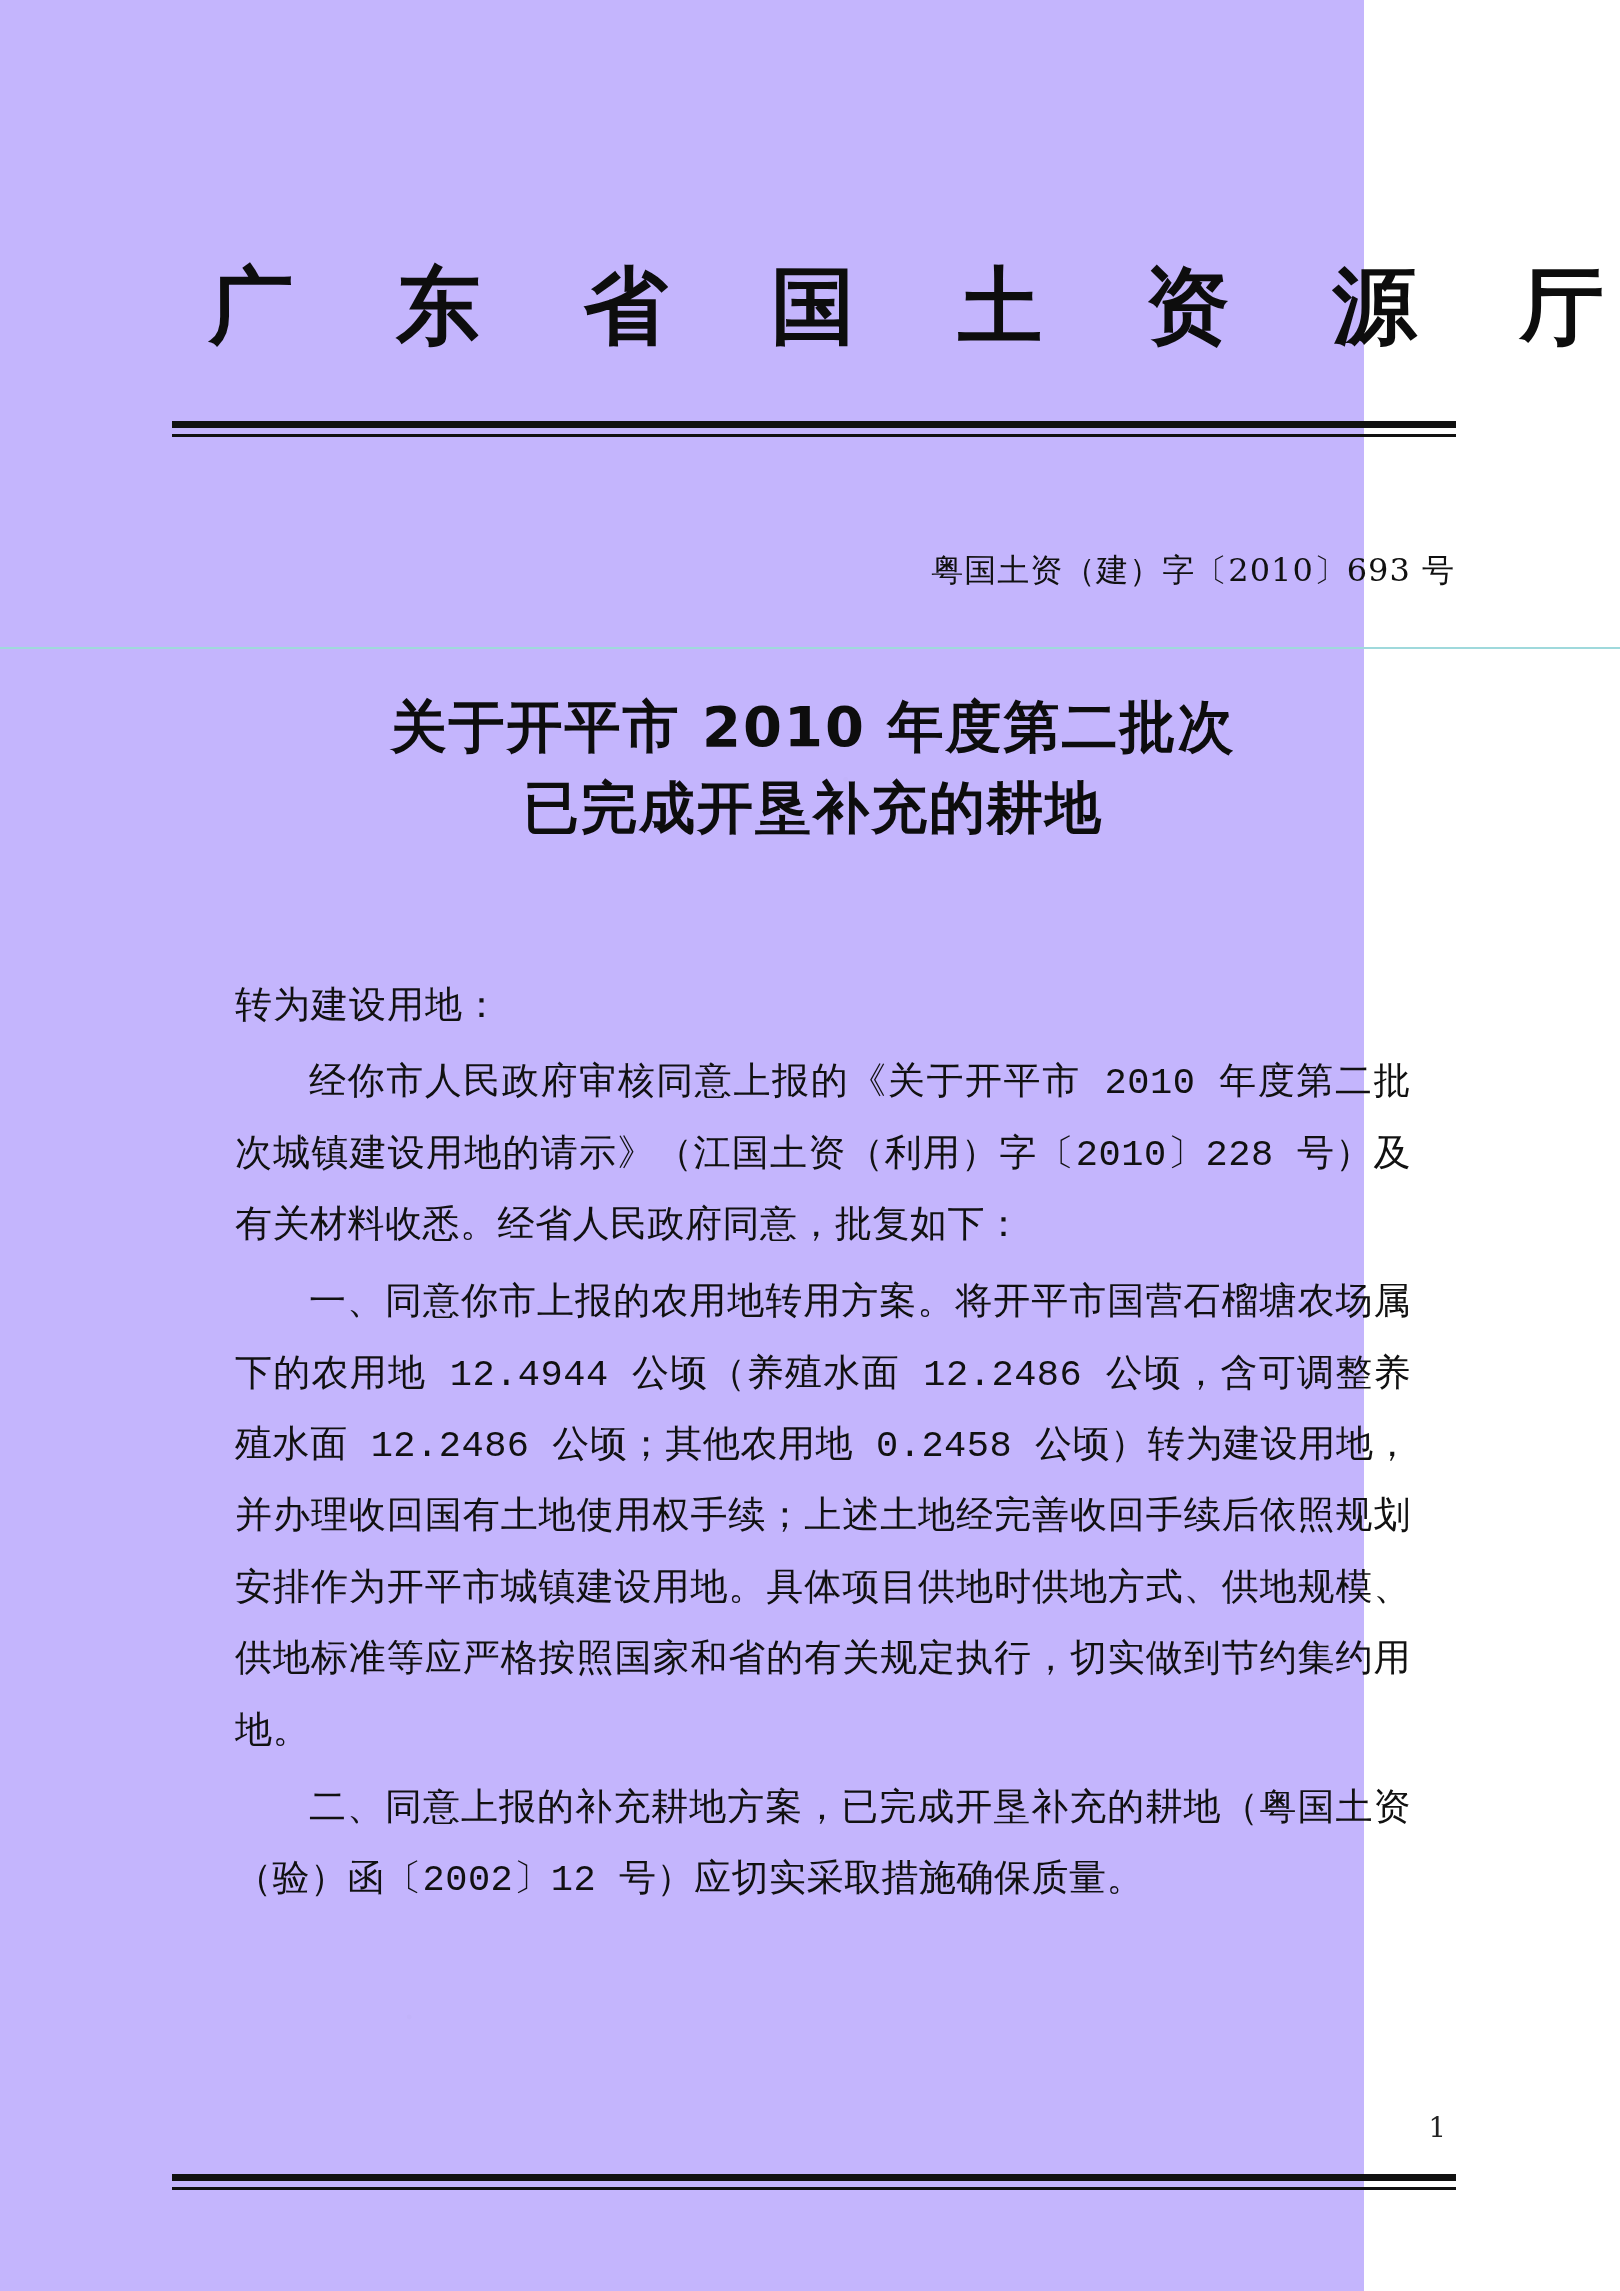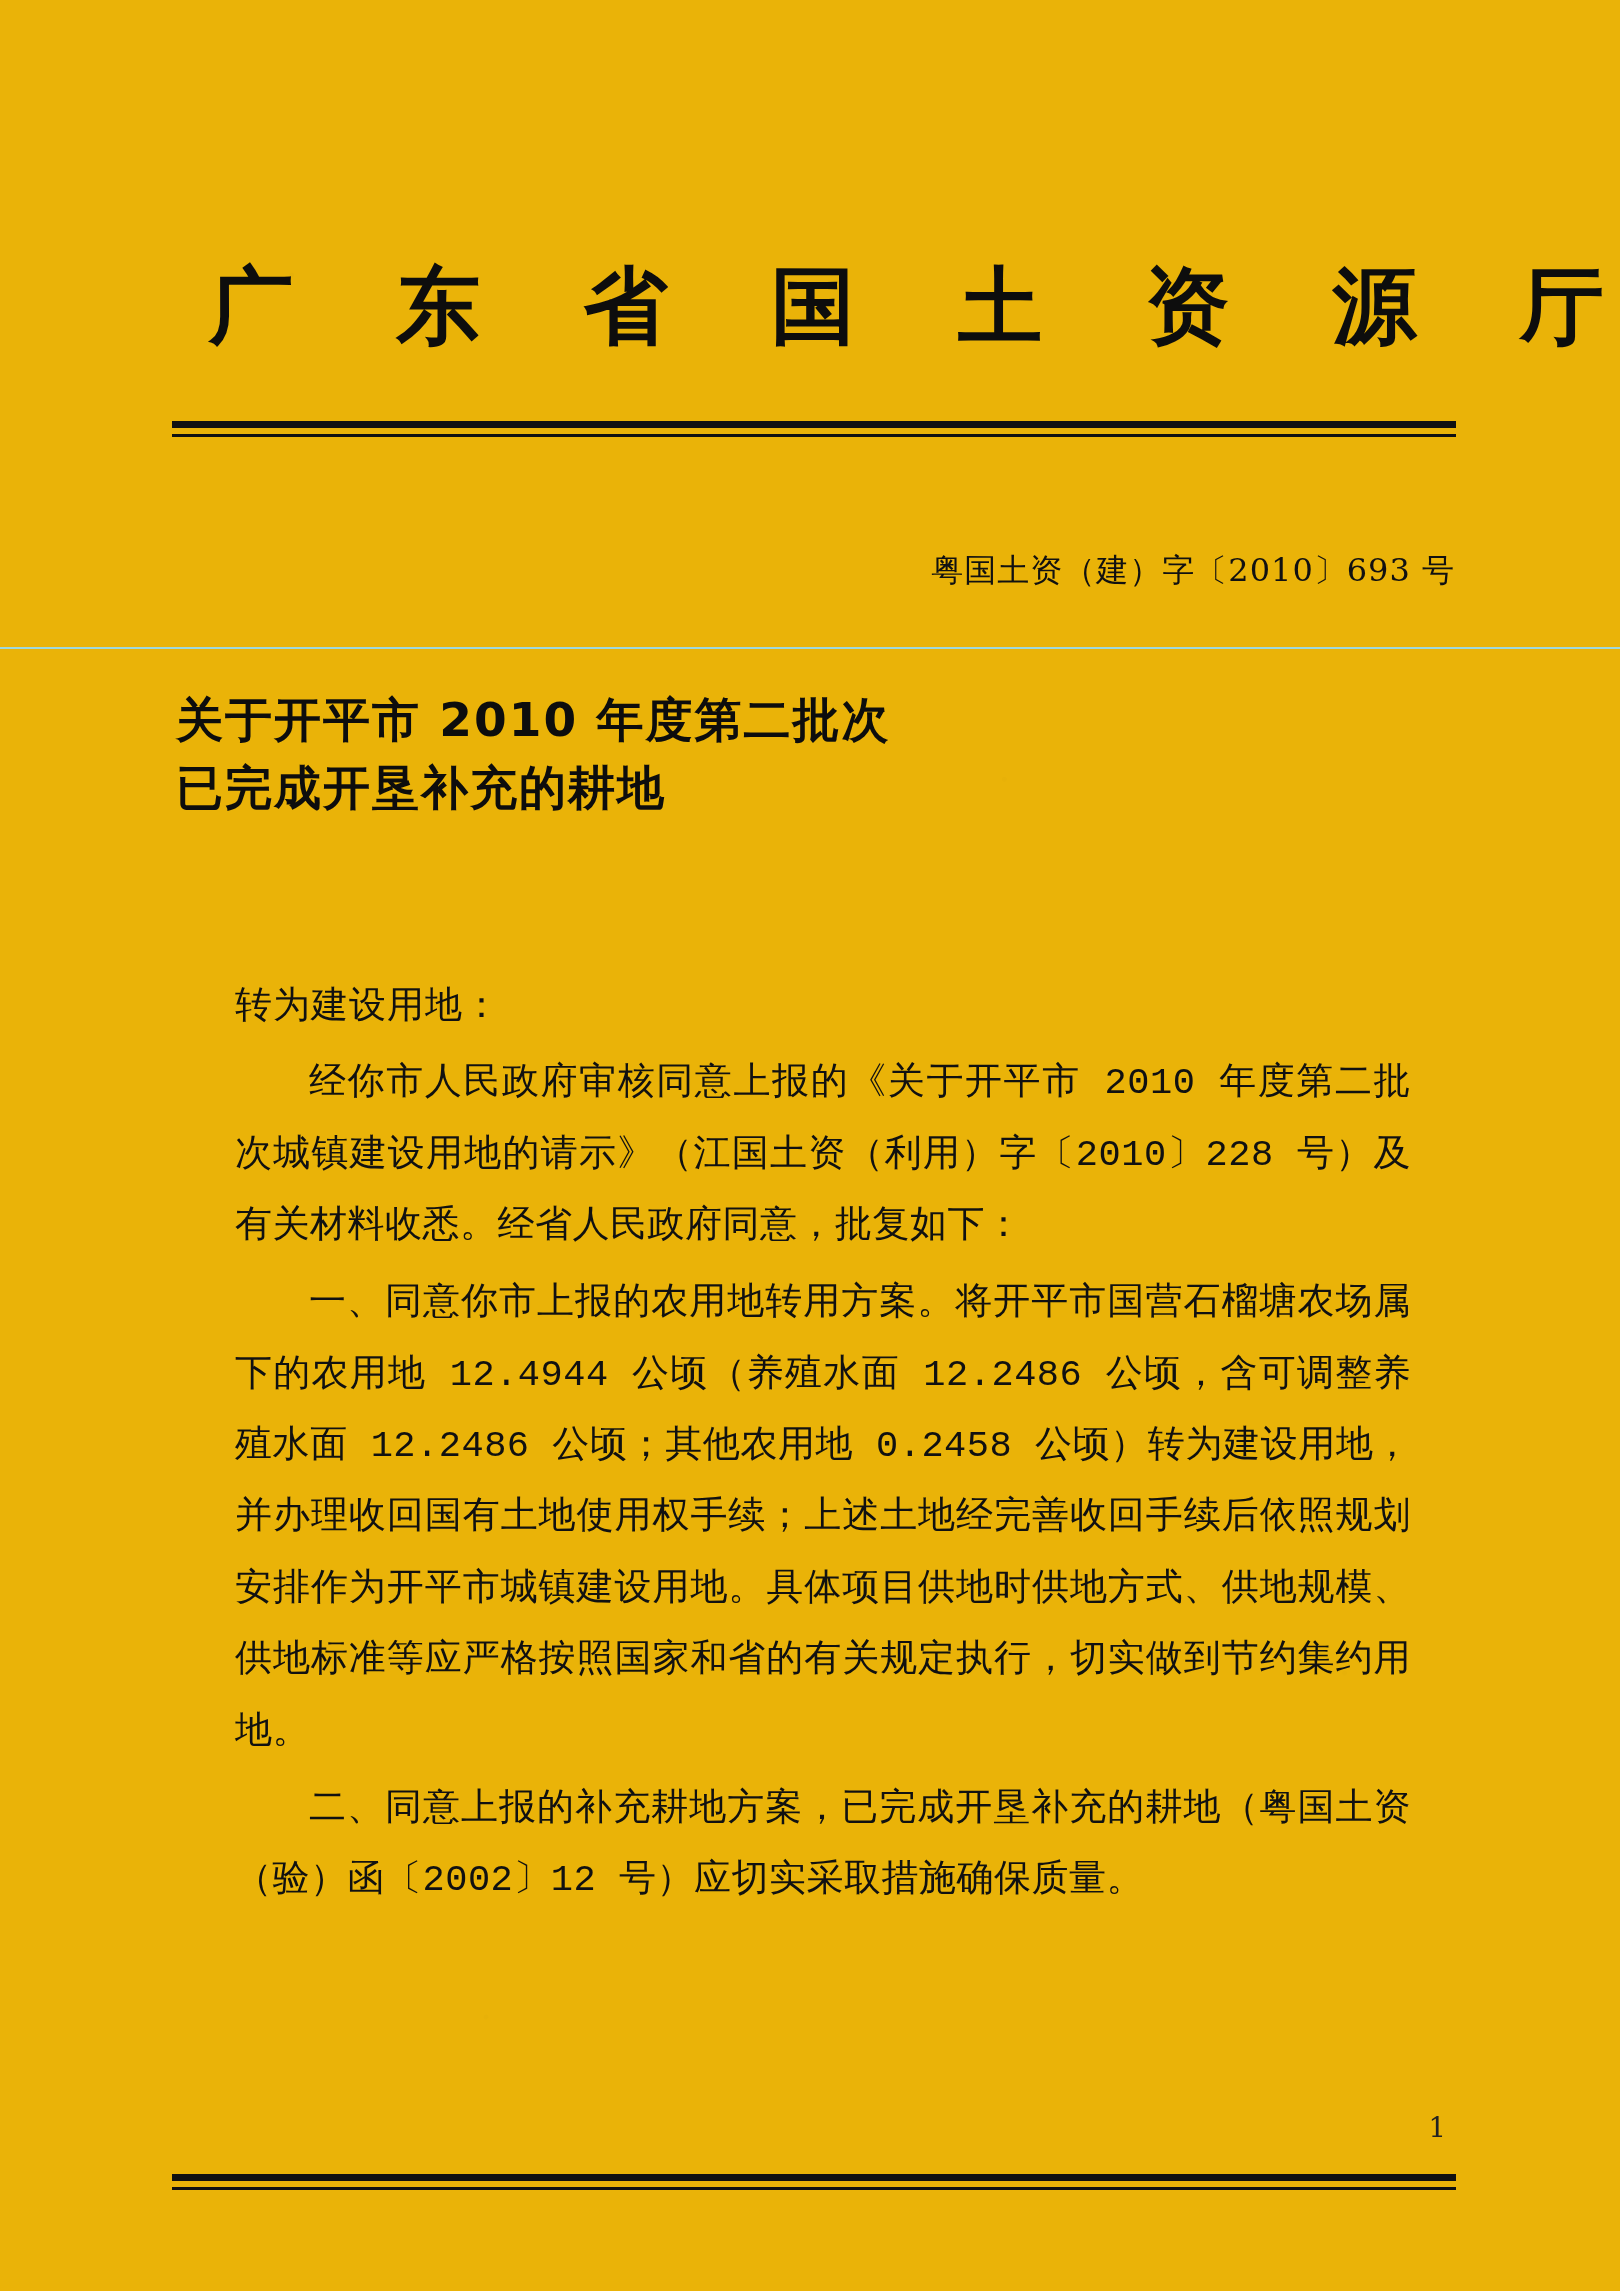--- a/index.html
+++ b/index.html
@@ -10,23 +10,23 @@
   body {
     width: 1620px;
     height: 2292px;
     font-family: "DejaVu Serif", "Liberation Serif", serif;
     color: #111111;
     position: relative;
     overflow: hidden;
   }
   .page {
     position: relative;
-    width: 1620px;
+    width: 1364px;
     height: 2292px;
-    background: #eab308;
+    background: #c4b5fd;
   }
   
   .paper-noise {
     position: absolute;
     inset: 0;
     background:
       radial-gradient(circle at 18% 12%, rgba(0,0,0,0.015) 0 2px, transparent 2.9px),
       radial-gradient(circle at 62% 34%, rgba(0,0,0,0.012) 0 2px, transparent 2.9px),
       radial-gradient(circle at 83% 73%, rgba(0,0,0,0.012) 0 2px, transparent 2.9px),
       radial-gradient(circle at 30% 88%, rgba(0,0,0,0.012) 0 2px, transparent 2.9px);
@@ -96,24 +96,24 @@
     height: 2px;
     background: #9fd9dc;
   }
 
   
   .doc-title {
     position: absolute;
     left: 176px;
     top: 686px;
     width: 1274px;
-    text-align: left;
+    text-align: center;
     font-family: "DejaVu Sans", "Liberation Sans", sans-serif;
     font-weight: bold;
-    font-size: 47px;
+    font-size: 56px;
     line-height: 1.45;
     letter-spacing: 2px;
     color: #0d0d0d;
   }
   .doc-title div { white-space: nowrap; }
 
   
   .body-block {
     position: absolute;
     left: 235px;

